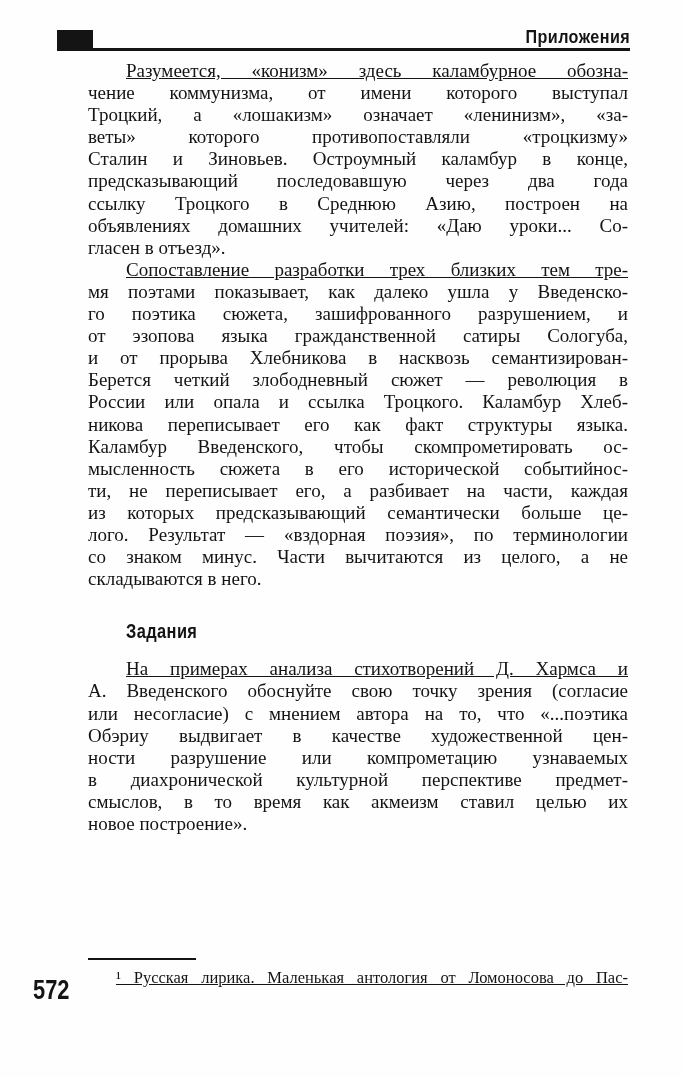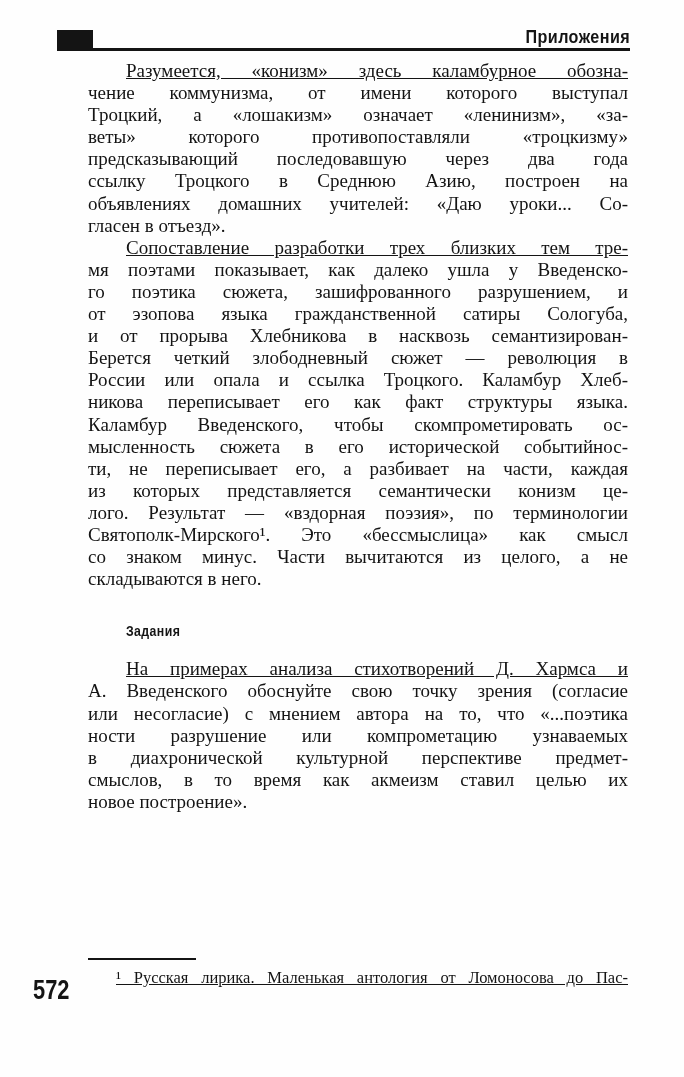--- a/index.html
+++ b/index.html
@@ -33,21 +33,21 @@
     font-size: 19px; line-height: 22.1px;
   }
   .paragraph { margin: 0; }
   .line { text-align: justify; text-align-last: justify; white-space: normal; }
   .line.first { text-indent: 38px; text-decoration: underline; }
   .line.last { text-align-last: left; }
 
   .section-heading {
     margin: 30px 0 16px 38px;
     font-family: "Liberation Sans", sans-serif;
-    font-weight: 700; font-size: 15px;
+    font-weight: 700; font-size: 20px;
     text-align: left; text-align-last: left;
   }
   .section-heading > span { display: inline-block; transform: scaleX(0.82); transform-origin: left center; letter-spacing: 0.5px; }
 
   
   .footer { position: absolute; left: 0; top: 958px; width: 684px; }
   .footnote-rule { margin-left: 88px; width: 108px; height: 2px; background: var(--ink, #141414); }
   .footnote {
     margin: 7px 16px 0 88px; width: 540px;
     font-size: 16.5px; line-height: 21.5px;
@@ -70,48 +70,49 @@
     <div class="header-rule"></div>
     <span class="header-title">Приложения</span>
   </div>
 
   <div class="content" id="content">
       <div class="paragraph">
         <div class="line first">Разумеется, «конизм» здесь каламбурное обозна-</div>
         <div class="line">чение коммунизма, от имени которого выступал</div>
         <div class="line">Троцкий, а «лошакизм» означает «ленинизм», «за-</div>
         <div class="line">веты» которого противопоставляли «троцкизму»</div>
+        <div class="line">Сталин и Зиновьев. Остроумный каламбур в конце,</div>
         <div class="line">предсказывающий последовавшую через два года</div>
         <div class="line">ссылку Троцкого в Среднюю Азию, построен на</div>
         <div class="line">объявлениях домашних учителей: «Даю уроки... Со-</div>
         <div class="line last">гласен в отъезд».</div>
       </div>
       <div class="paragraph">
         <div class="line first">Сопоставление разработки трех близких тем тре-</div>
         <div class="line">мя поэтами показывает, как далеко ушла у Введенско-</div>
         <div class="line">го поэтика сюжета, зашифрованного разрушением, и</div>
         <div class="line">от эзопова языка гражданственной сатиры Сологуба,</div>
         <div class="line">и от прорыва Хлебникова в насквозь семантизирован-</div>
         <div class="line">Берется четкий злободневный сюжет — революция в</div>
         <div class="line">России или опала и ссылка Троцкого. Каламбур Хлеб-</div>
         <div class="line">никова переписывает его как факт структуры языка.</div>
         <div class="line">Каламбур Введенского, чтобы скомпрометировать ос-</div>
         <div class="line">мысленность сюжета в его исторической событийнос-</div>
         <div class="line">ти, не переписывает его, а разбивает на части, каждая</div>
-        <div class="line">из которых представляется семантически конизм це-</div>
+        <div class="line">из которых предсказывающий семантически больше це-</div>
         <div class="line">лого. Результат — «вздорная поэзия», по терминологии</div>
-        <div class="line">Святополк-Мирского¹. Это «бессмыслица» как смысл</div>
         <div class="line">со знаком минус. Части вычитаются из целого, а не</div>
         <div class="line last">складываются в него.</div>
       </div>
       <div class="section-heading"><span>Задания</span></div>
       <div class="paragraph">
         <div class="line first">На примерах анализа стихотворений Д. Хармса и</div>
         <div class="line">А. Введенского обоснуйте свою точку зрения (согласие</div>
         <div class="line">или несогласие) с мнением автора на то, что «...поэтика</div>
+        <div class="line">Обэриу выдвигает в качестве художественной цен-</div>
         <div class="line">ности разрушение или компрометацию узнаваемых</div>
         <div class="line">в диахронической культурной перспективе предмет-</div>
         <div class="line">смыслов, в то время как акмеизм ставил целью их</div>
         <div class="line last">новое построение».</div>
       </div>
     </div>
 
   <div class="footer">
     <div class="footnote-rule"></div>
     <div class="footnote" id="footnote">

